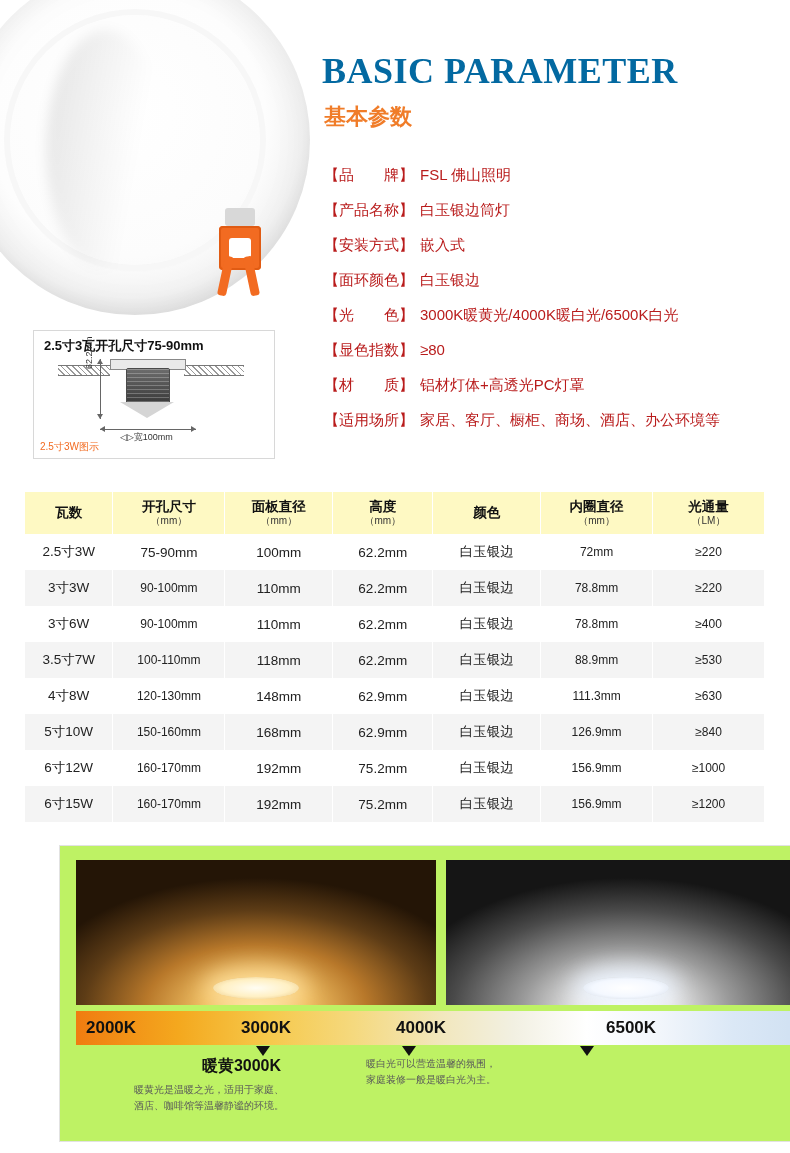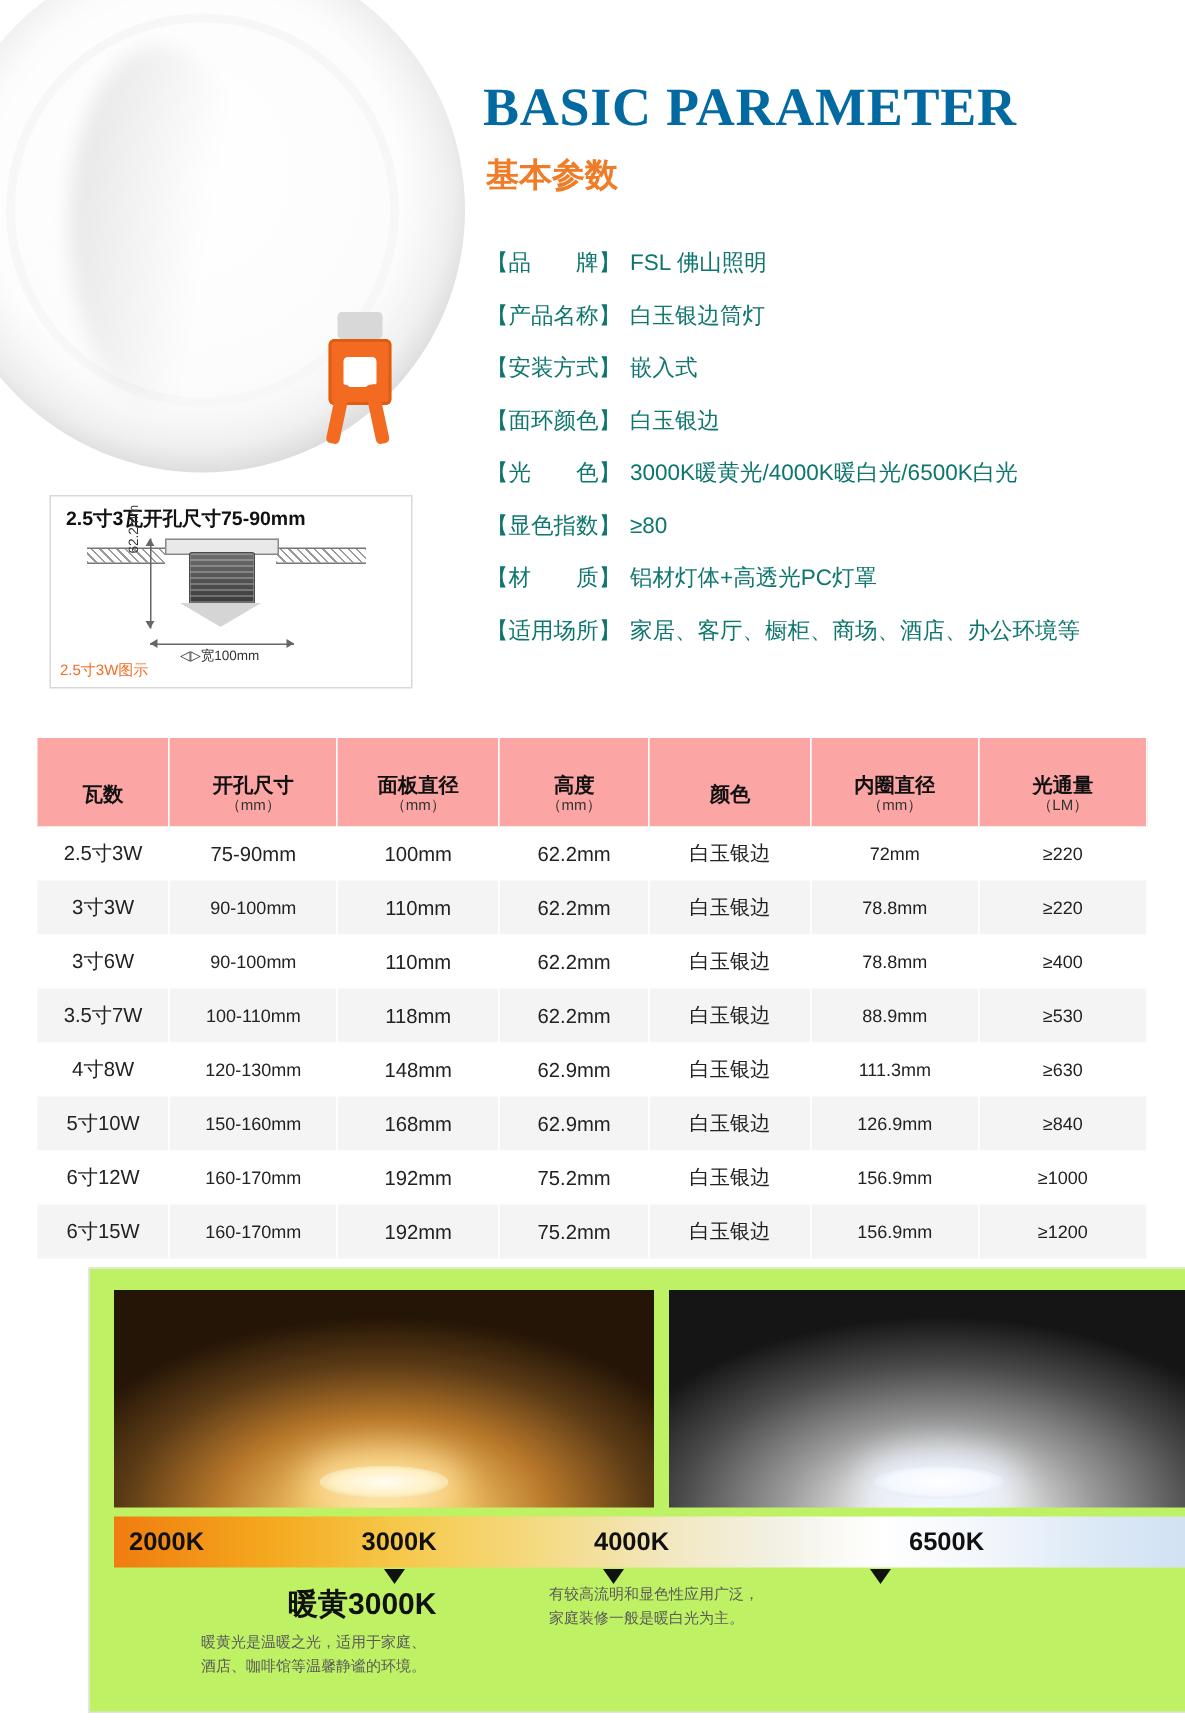--- a/index.html
+++ b/index.html
@@ -129,35 +129,35 @@
   .title-en{
     font-family:"Liberation Serif","DejaVu Serif",serif;
     font-size:36px;font-weight:bold;letter-spacing:.5px;
     color:#0369a1;margin:50px 0 0 4px;
   }
   .title-cn{
     font-size:22px;font-weight:bold;color:#f07c28;margin:10px 0 0 6px;
   }
   .param-list{margin:34px 0 0 6px;}
   .param-row{
-    display:flex;align-items:baseline;margin-bottom:16px;font-size:15px;color:#0f766e;
+    display:flex;align-items:baseline;margin-bottom:16px;font-size:15px;color:#b91c1c;
   }
   .param-label{
     width:96px;flex:0 0 96px;white-space:nowrap;
   }
   .param-value{white-space:nowrap;}
 
   
   .table-wrap{
     position:absolute;left:25px;top:492px;width:740px;
   }
   table{border-collapse:collapse;width:740px;font-size:13px;}
   thead th{
-    background:#fca5a5;color:#111;font-weight:bold;font-size:13.5px;
-    padding:24px 2px 8px;text-align:center;border-right:1px solid #fff;
+    background:#fef9c3;color:#111;font-weight:bold;font-size:13.5px;
+    padding:7px 2px 8px;text-align:center;border-right:1px solid #fff;
     line-height:1.15;
   }
   thead th span.unit{display:block;font-size:10px;font-weight:normal;color:#333;}
   tbody td{
     text-align:center;padding:9px 2px;color:#222;font-size:13.5px;
     border-right:1px solid #fff;
   }
   tbody tr:nth-child(odd){background:#ffffff;}
   tbody tr:nth-child(even){background:#f4f4f4;}
   td.small{font-size:12px;}
@@ -195,21 +195,21 @@
 
   .tri{
     position:absolute;top:200px;width:0;height:0;
     border-left:7px solid transparent;border-right:7px solid transparent;
     border-top:10px solid #111;
   }
   .t1{left:196px;} .t2{left:342px;} .t3{left:520px;}
 
   .captions{position:absolute;left:16px;top:210px;width:730px;}
   .cap{position:absolute;}
-  .cap-title{font-size:20px;font-weight:bold;color:#111;margin-bottom:5px;}
+  .cap-title{font-size:16px;font-weight:bold;color:#111;margin-bottom:5px;}
   .cap-text{font-size:10px;color:#5a5a5a;line-height:1.55;}
   .c1{left:58px;width:215px;text-align:left;}
   .c1 .cap-title{text-align:center;}
   .c2{left:290px;width:205px;}
   .c2 .cap-title{text-align:center;}
   .c3{left:490px;width:235px;}
   .c3 .cap-title{text-align:center;}
 </style>
 </head>
 <body>
@@ -428,19 +428,19 @@
   <div class="tri t2"></div>
   <div class="tri t3"></div>
 
   <div class="captions">
     <div class="cap c1">
       <div class="cap-title">暖黄3000K</div>
       <div class="cap-text" style="white-space:pre-line">暖黄光是温暖之光，适用于家庭、
 酒店、咖啡馆等温馨静谧的环境。</div>
     </div>
     <div class="cap c2">
-      <div class="cap-text" style="white-space:pre-line">有较高流明和显色性应用广泛，
+      <div class="cap-text" style="white-space:pre-line">暖白光可以营造温馨的氛围，
 家庭装修一般是暖白光为主。</div>
     </div>
     <div class="cap c3">
     </div>
   </div>
 </div>
 
 </body></html>

